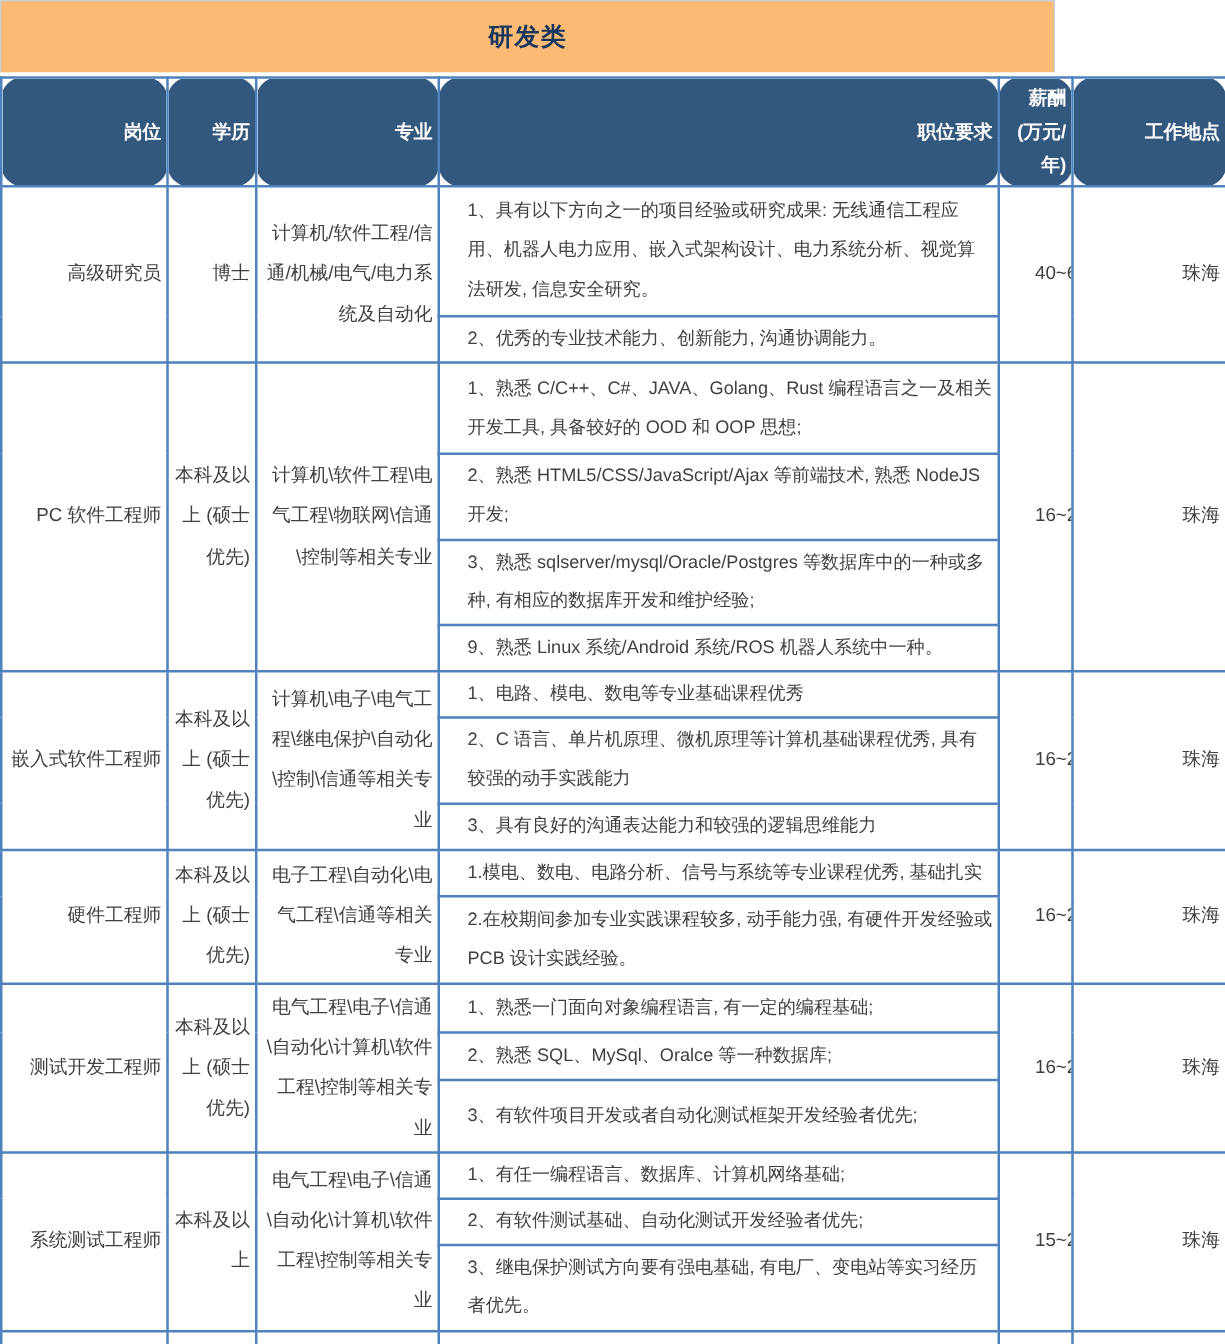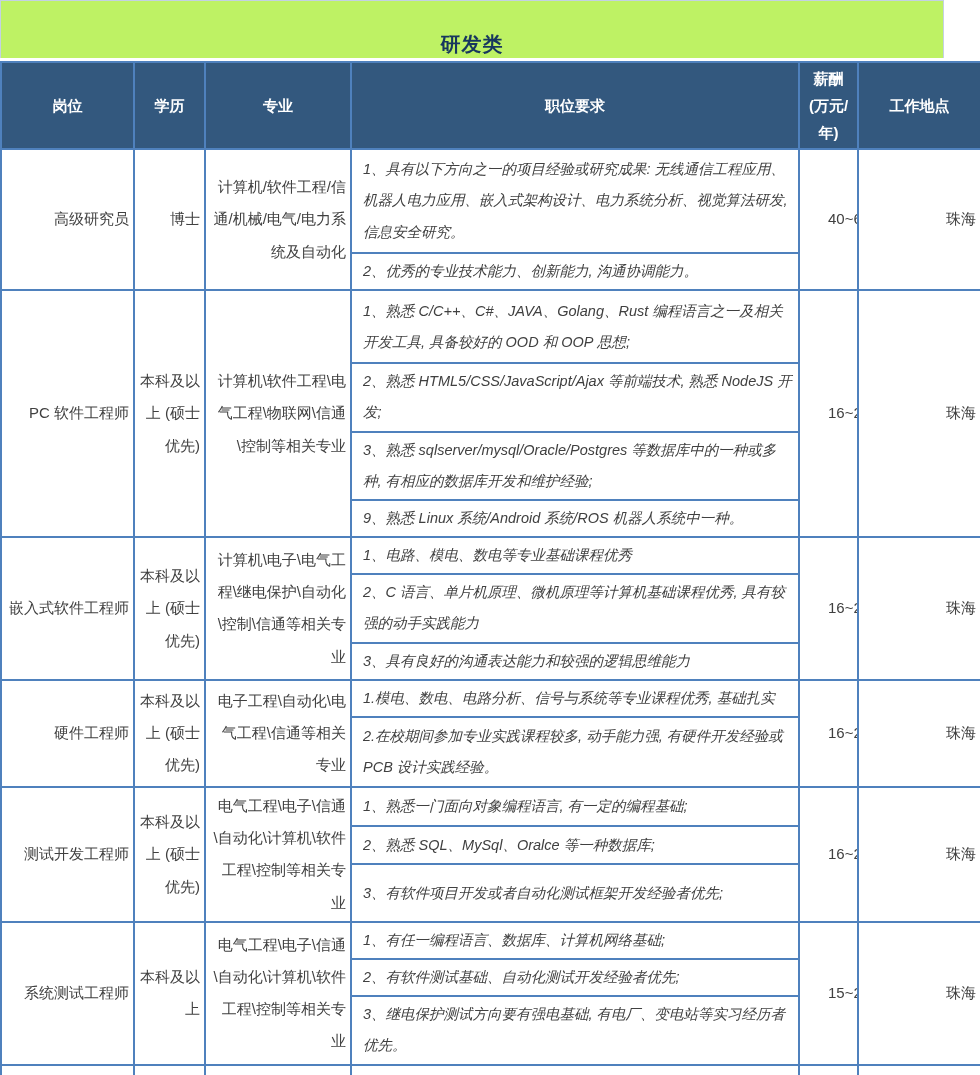--- a/index.html
+++ b/index.html
@@ -7,27 +7,27 @@
     padding: 0;
     background: #ffffff;
     font-family: "Liberation Sans", "DejaVu Sans", sans-serif;
   }
   .sheet {
     width: 980px;
     box-sizing: border-box;
   }
   .title-band {
     box-sizing: border-box;
-    width: 944px;
+    width: 844px;
     height: 58px;
-    background: #bef264;
+    background: #fdba74;
     border: 1px solid #c3d1e2;
     border-bottom: none;
     display: flex;
-    align-items: flex-end;
+    align-items: center;
     justify-content: center;
   }
   .title-band h1 {
     margin: 0;
     font-size: 20px;
     font-weight: bold;
     color: #17375e;
     letter-spacing: 1px;
   }
   .gap {
@@ -44,46 +44,46 @@
     border: 2px solid #4f81bd;
     box-sizing: border-box;
     overflow: hidden;
   }
   
   tr.head th {
     background: #33587e;
     color: #ffffff;
     font-size: 15px;
     font-weight: bold;
-    text-align: center;
+    text-align: right;
     vertical-align: middle;
     height: 63px;
     border-color: #4f81bd;
     padding: 2px 4px;
     line-height: 1.8;
+    border-radius: 17px;
   }
   
   td.cell-center {
     text-align: right;
     vertical-align: middle;
     color: #404040;
     font-size: 15px;
     line-height: 2.15;
     padding: 2px 4px;
     background: #ffffff;
   }
   td.req {
     text-align: left;
     vertical-align: middle;
     color: #404040;
     font-size: 14.5px;
     line-height: 2.15;
-    padding: 2px 4px 2px 11px;
-    background: #ffffff;
-    font-style: italic;
+    padding: 2px 4px 2px 22px;
+    background: #ffffff;
   }
   td.salary {
     font-size: 15px;
     padding-left: 28px;
   }
 </style>
 </head>
 <body>
 
 <div class="sheet">

